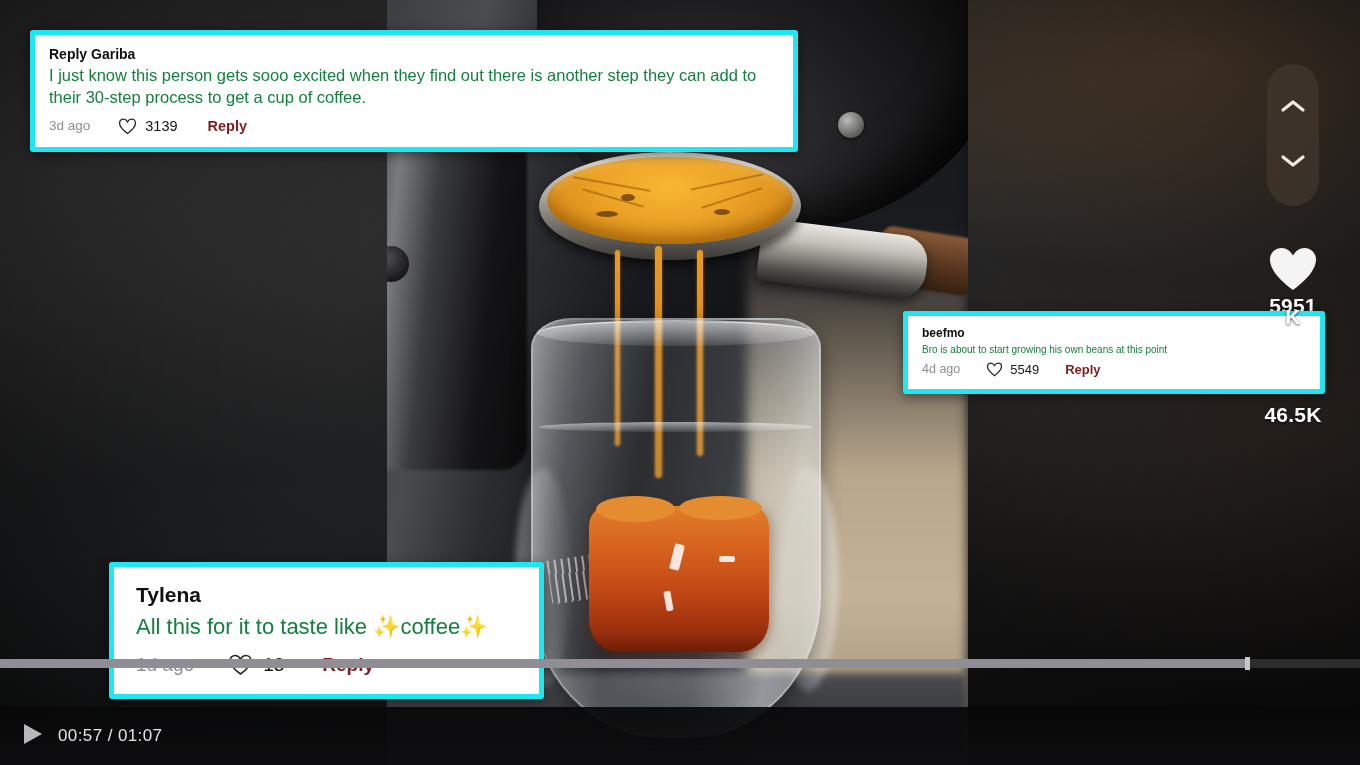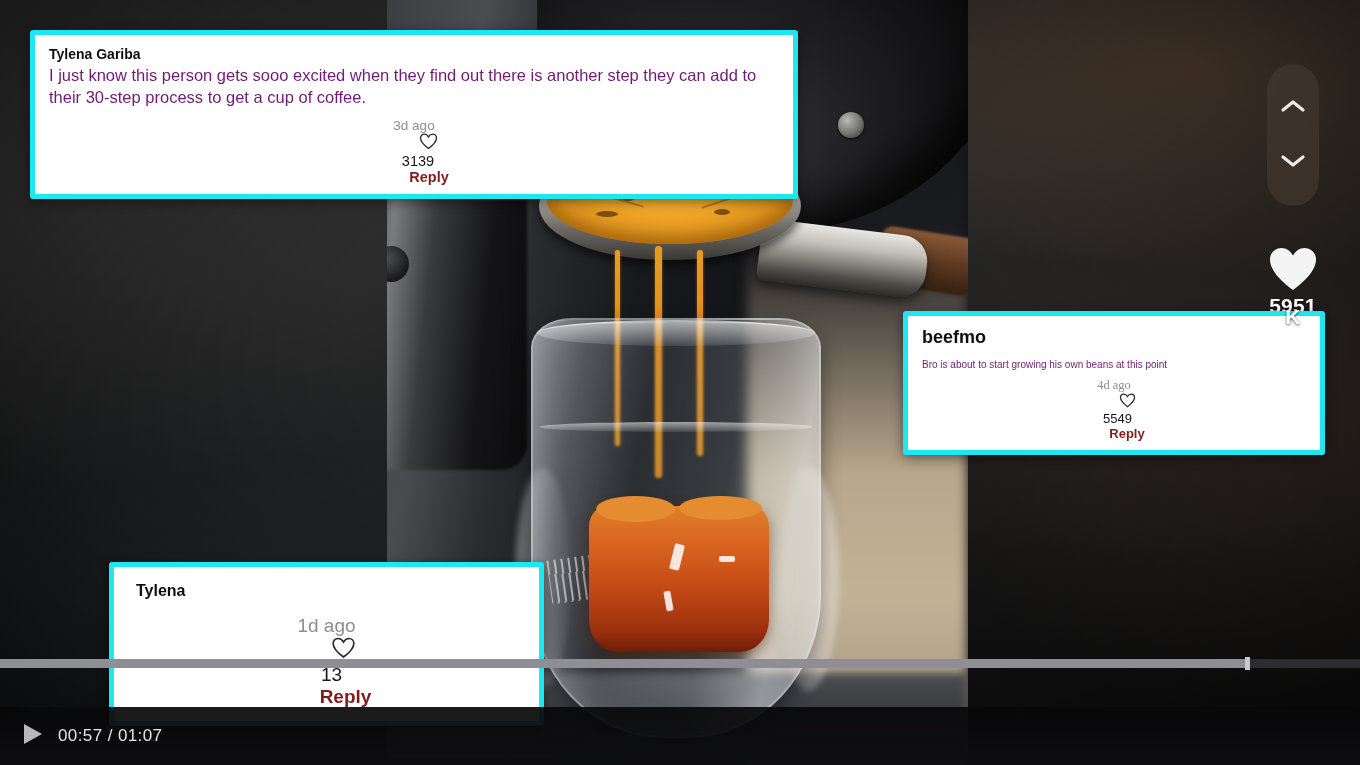--- a/index.html
+++ b/index.html
@@ -189,43 +189,43 @@
   
   .comment{
     position:absolute;
     background:#fff;
     border:5px solid var(--cyan);
     border-radius:3px;
     box-shadow:0 3px 12px rgba(0,0,0,.45);
   }
   .c-inner{ padding:10px 14px 9px 14px; }
   .c-user{ font-weight:bold; color:#0f0f12; line-height:1.3; }
-  .c-text{ color:#701a75; line-height:1.32; }
-  .c-meta{ display:flex; align-items:center; color:#161619;flex-direction:column; }
+  .c-text{ color:#15803d; line-height:1.32; }
+  .c-meta{ display:flex; align-items:flex-start; color:#161619; }
   .c-ago{ color:#8d8d93; }
   .c-heart{ display:inline-block; }
   .c-likes{ }
   .c-reply{ font-weight:bold; color:#7f1d1d; }
 
   
   #comment-1{ left:30px; top:30px; width:768px; }
   #comment-1 .c-user{ font-size:14px; margin-bottom:2px; }
   #comment-1 .c-text{ font-size:16.5px; }
   #comment-1 .c-meta{ font-size:14.5px; gap:0; margin-top:9px; }
   #comment-1 .c-ago{ font-size:13.5px; }
 
   #comment-2{ left:903px; top:311px; width:422px; }
-  #comment-2 .c-user{ font-size:18px; margin-bottom:9px; }
+  #comment-2 .c-user{ font-size:12px; margin-bottom:1px; }
   #comment-2 .c-text{ font-size:10px; }
   #comment-2 .c-meta{ font-size:13px; margin-top:6px; }
-  #comment-2 .c-ago{ font-size:12.5px;font-family:Liberation Serif, serif; }
+  #comment-2 .c-ago{ font-size:12.5px; }
 
   #comment-3{ left:109px; top:562px; width:435px; }
   #comment-3 .c-inner{ padding:14px 22px 13px 22px; }
-  #comment-3 .c-user{ font-size:16px; margin-bottom:4px; }
+  #comment-3 .c-user{ font-size:21px; margin-bottom:4px; }
   #comment-3 .c-text{ font-size:22px; }
   #comment-3 .c-meta{ font-size:19px; margin-top:13px; }
   #comment-3 .c-ago{ font-size:19px; }
 
   .sp{ display:inline-block; }
 
   
   .rail{
     position:absolute; right:22px; top:64px; width:90px;
     display:flex; flex-direction:column; align-items:center;
@@ -358,21 +358,21 @@
           <path d="M4 4 C4 2 5.5 1 7 1 L33 1 C34.5 1 36 2 36 4 L36 44 L20 31 L4 44 Z" fill="#f2f2f2"></path>
         </svg>
       </span>
       <span class="count">46.5K</span>
     </div>
 
   </div>
 
   <div class="comment" id="comment-1">
     <div class="c-inner">
-      <div class="c-user">Tylena Gariba</div>
+      <div class="c-user">Reply Gariba</div>
       <div class="c-text">I just know this person gets sooo excited when they find out there is another step they can add to their 30-step process to get a cup of coffee.</div>
       <div class="c-meta">
         <span class="c-ago">3d ago</span>
         <span class="c-heart" style="margin-left:28px;">
           <svg width="19" height="17" viewBox="0 0 22 20">
             <path d="M11 18.2 C3.2 12.4 1.6 8.4 1.6 5.8 C1.6 3.2 3.7 1.4 6.1 1.4
                      C8.1 1.4 9.9 2.7 11 4.6 C12.1 2.7 13.9 1.4 15.9 1.4
                      C18.3 1.4 20.4 3.2 20.4 5.8 C20.4 8.4 18.8 12.4 11 18.2 Z" fill="none" stroke="#2a2a2e" stroke-width="1.6"></path>
           </svg>
         </span>
@@ -397,20 +397,23 @@
         </span>
         <span class="c-likes" style="margin-left:7px;">5549</span>
         <span class="c-reply" style="margin-left:26px;">Reply</span>
       </div>
     </div>
   </div>
 
   <div class="comment" id="comment-3">
     <div class="c-inner">
       <div class="c-user">Tylena</div>
+      <div class="c-text">
+        <span>All this for it to taste like </span><span class="sp">✨</span><span>coffee</span><span class="sp">✨</span>
+      </div>
       <div class="c-meta">
         <span class="c-ago">1d ago</span>
         <span class="c-heart" style="margin-left:34px;">
           <svg width="25" height="22" viewBox="0 0 22 20">
             <path d="M11 18.2 C3.2 12.4 1.6 8.4 1.6 5.8 C1.6 3.2 3.7 1.4 6.1 1.4
                      C8.1 1.4 9.9 2.7 11 4.6 C12.1 2.7 13.9 1.4 15.9 1.4
                      C18.3 1.4 20.4 3.2 20.4 5.8 C20.4 8.4 18.8 12.4 11 18.2 Z" fill="none" stroke="#2a2a2e" stroke-width="1.5"></path>
           </svg>
         </span>
         <span class="c-likes" style="margin-left:10px;">13</span>

